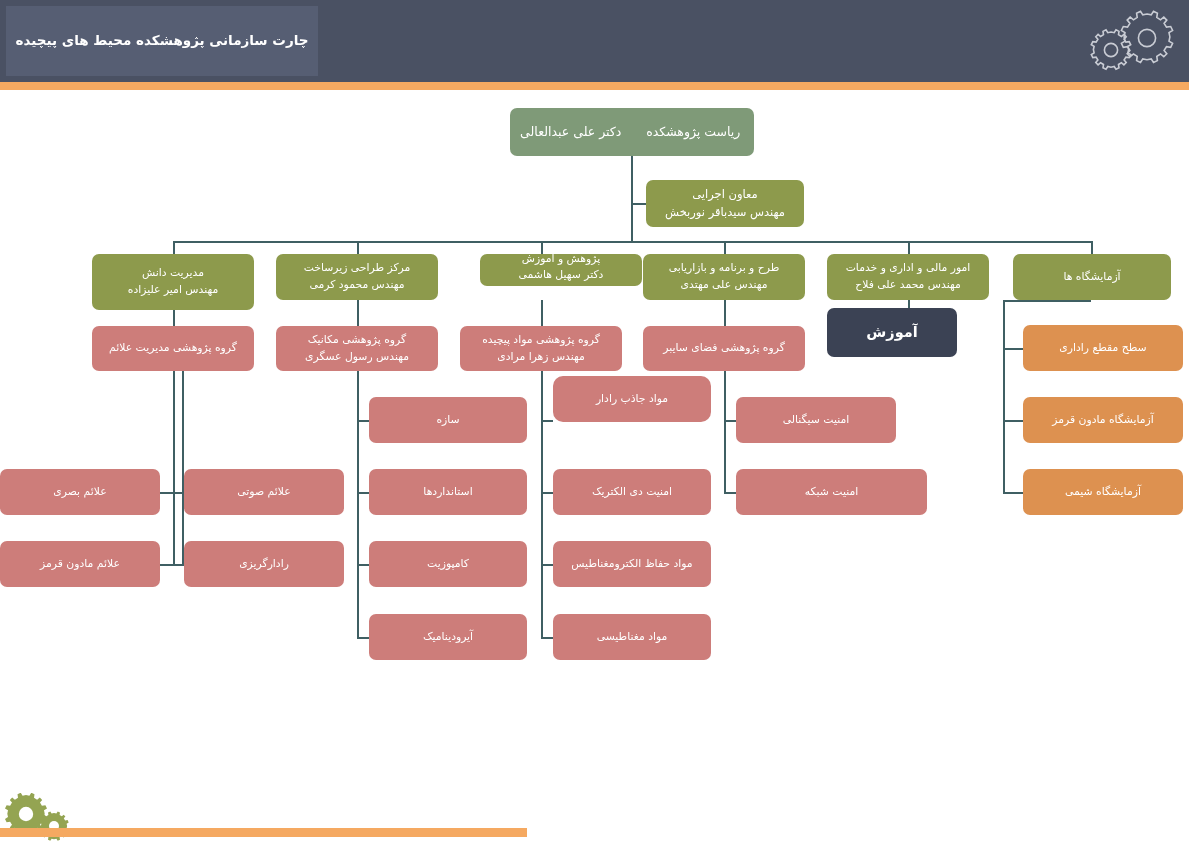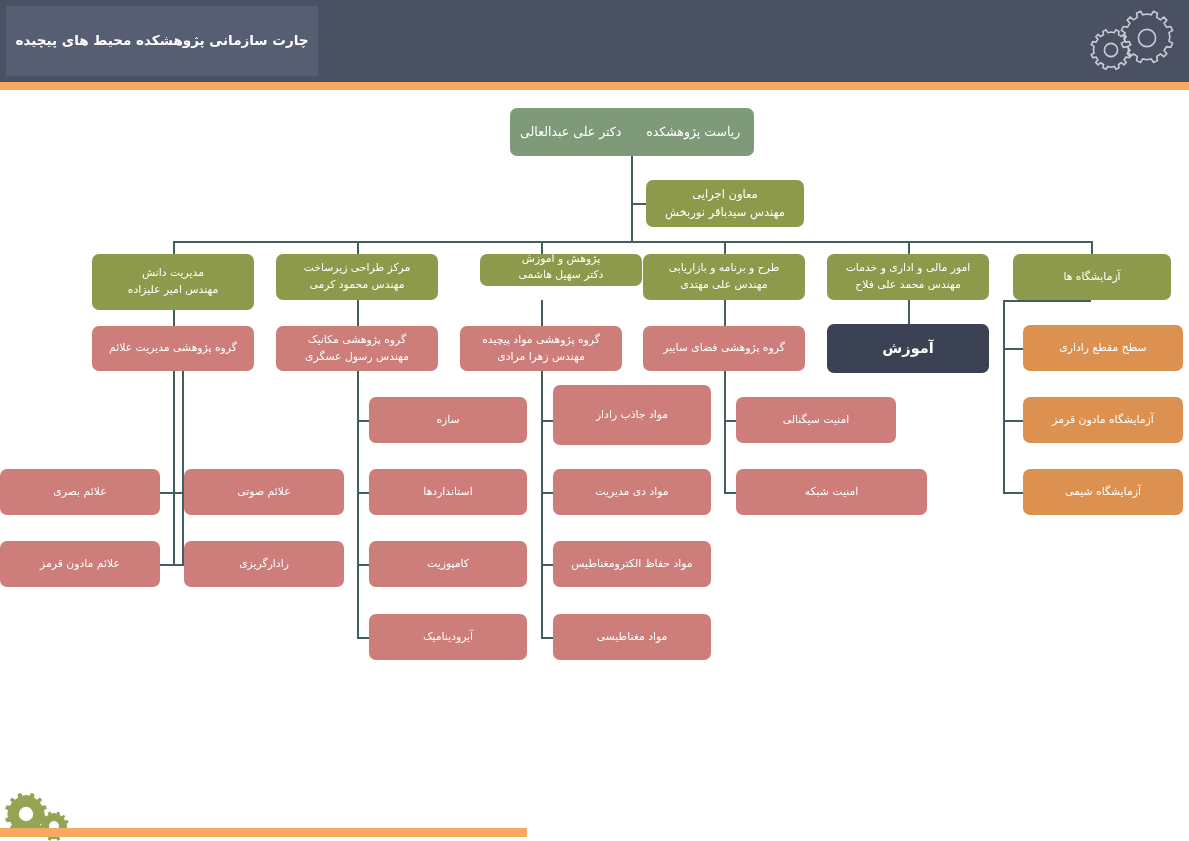--- a/index.html
+++ b/index.html
@@ -157,21 +157,21 @@
     <span class="l1">گروه پژوهشی مکانیک</span>
     <span class="l2">مهندس رسول عسگری</span>
   </div>
   <div class="node salmon fs11" style="left:460px;top:326px;width:162px;height:45px;flex-direction:column;">
     <span class="l1">گروه پژوهشی مواد پیچیده</span>
     <span class="l2">مهندس زهرا مرادی</span>
   </div>
   <div class="node salmon fs11" style="left:643px;top:326px;width:162px;height:45px;">
     <span class="l1">گروه پژوهشی فضای سایبر</span>
   </div>
-  <div class="node dark fs15" style="left:827px;top:324px;width:162px;height:49px;">
+  <div class="node dark fs15" style="left:827px;top:308px;width:130px;height:49px;">
     <span class="l1">آموزش</span>
   </div>
 
   <div class="node orange fs11" style="left:1023px;top:325px;width:160px;height:46px;">
     <span class="l1">سطح مقطع راداری</span>
   </div>
   <div class="node orange fs11" style="left:1023px;top:397px;width:160px;height:46px;">
     <span class="l1">آزمایشگاه مادون قرمز</span>
   </div>
   <div class="node orange fs11" style="left:1023px;top:469px;width:160px;height:46px;">
@@ -198,25 +198,25 @@
   <div class="node salmon fs11" style="left:369px;top:469px;width:158px;height:46px;">
     <span class="l1">استانداردها</span>
   </div>
   <div class="node salmon fs11" style="left:369px;top:541px;width:158px;height:46px;">
     <span class="l1">کامپوزیت</span>
   </div>
   <div class="node salmon fs11" style="left:369px;top:614px;width:158px;height:46px;text-align:center;">
     <span class="l1">آیرودینامیک</span>
   </div>
 
-  <div class="node salmon fs11" style="left:553px;top:385px;width:158px;height:60px;">
+  <div class="node salmon fs11" style="left:553px;top:376px;width:158px;height:46px;border-radius:10px;">
     <span class="l1">مواد جاذب رادار</span>
   </div>
   <div class="node salmon fs11" style="left:553px;top:469px;width:158px;height:46px;">
-    <span class="l1">مواد دی مدیریت</span>
+    <span class="l1">امنیت دی الکتریک</span>
   </div>
   <div class="node salmon fs11" style="left:553px;top:541px;width:158px;height:46px;">
     <span class="l1">مواد حفاظ الکترومغناطیس</span>
   </div>
   <div class="node salmon fs11" style="left:553px;top:614px;width:158px;height:46px;">
     <span class="l1">مواد مغناطیسی</span>
   </div>
 
   <div class="node salmon fs11" style="left:736px;top:397px;width:160px;height:46px;">
     <span class="l1">امنیت سیگنالی</span>

